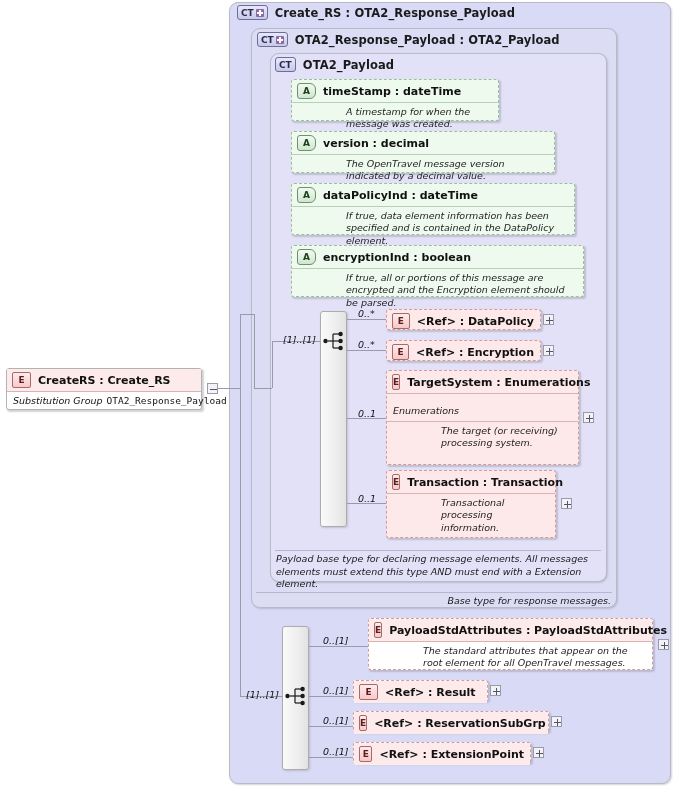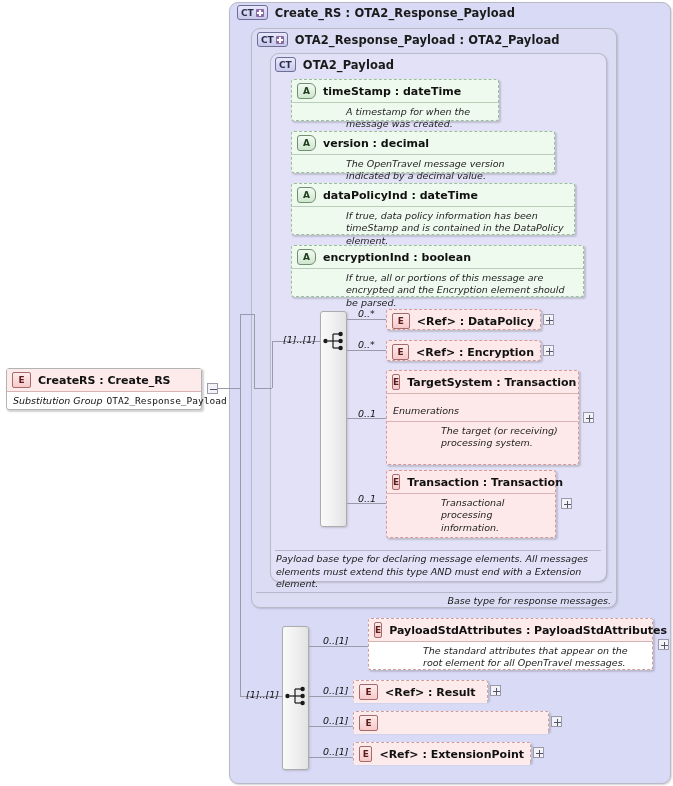--- a/index.html
+++ b/index.html
@@ -232,21 +232,21 @@
       <span class="a-name">version    : decimal</span>
     </div>
     <div class="doc">The OpenTravel message version indicated by a decimal value.</div>
   </div>
 
   <div class="attrbox" style="left:291px;top:183px;width:284px;height:52px;">
     <div class="row1">
       <span class="a-badge">A</span>
       <span class="a-name">dataPolicyInd : dateTime</span>
     </div>
-    <div class="doc">If true, data policy information has been timeStamp and is contained
+    <div class="doc">If true, data element information has been specified and is contained
 in the DataPolicy element.</div>
   </div>
 
   <div class="attrbox" style="left:291px;top:245px;width:293px;height:52px;">
     <div class="row1">
       <span class="a-badge">A</span>
       <span class="a-name">encryptionInd : boolean</span>
     </div>
     <div class="doc">If true, all or portions of this message are encrypted and the Encryption
 element should be parsed.</div>
@@ -286,21 +286,21 @@
       <span class="e-badge">E</span>
       <span class="e-name">&lt;Ref&gt;       : Encryption</span>
     </div>
   </div>
   <div class="expander plus" style="left:543px;top:345px;"></div>
 
   <div class="card" style="left:358px;top:408px;">0..1</div>
   <div class="elbox" style="left:386px;top:370px;width:193px;height:95px;">
     <div class="row1 sep">
       <span class="e-badge">E</span>
-      <span class="e-name">TargetSystem : Transaction</span>
+      <span class="e-name">TargetSystem : Enumerations</span>
     </div>
     <div class="facets">
       <span class="facet-labels" style="width:72px;margin-top:8px;">Enumerations</span>
     </div>
     <div class="doc">The target (or receiving) processing system.</div>
   </div>
   <div class="expander plus" style="left:583px;top:412px;"></div>
 
   <div class="card" style="left:358px;top:493px;">0..1</div>
   <div class="elbox" style="left:386px;top:470px;width:170px;height:68px;">
@@ -355,20 +355,21 @@
       <span class="e-badge">E</span>
       <span class="e-name">&lt;Ref&gt;       : Result</span>
     </div>
   </div>
   <div class="expander plus" style="left:490px;top:685px;"></div>
 
   <div class="card" style="left:323px;top:715px;">0..[1]</div>
   <div class="elbox whitebody" style="left:353px;top:711px;width:196px;height:21px;background:#ffffff;">
     <div class="row1" style="background:#fdeaea;">
       <span class="e-badge">E</span>
+      <span class="e-name">&lt;Ref&gt;       : ReservationSubGrp</span>
     </div>
   </div>
   <div class="expander plus" style="left:551px;top:716px;"></div>
 
   <div class="card" style="left:323px;top:746px;">0..[1]</div>
   <div class="elbox whitebody" style="left:353px;top:742px;width:178px;height:21px;background:#ffffff;">
     <div class="row1" style="background:#fdeaea;">
       <span class="e-badge">E</span>
       <span class="e-name">&lt;Ref&gt;       : ExtensionPoint</span>
     </div>

